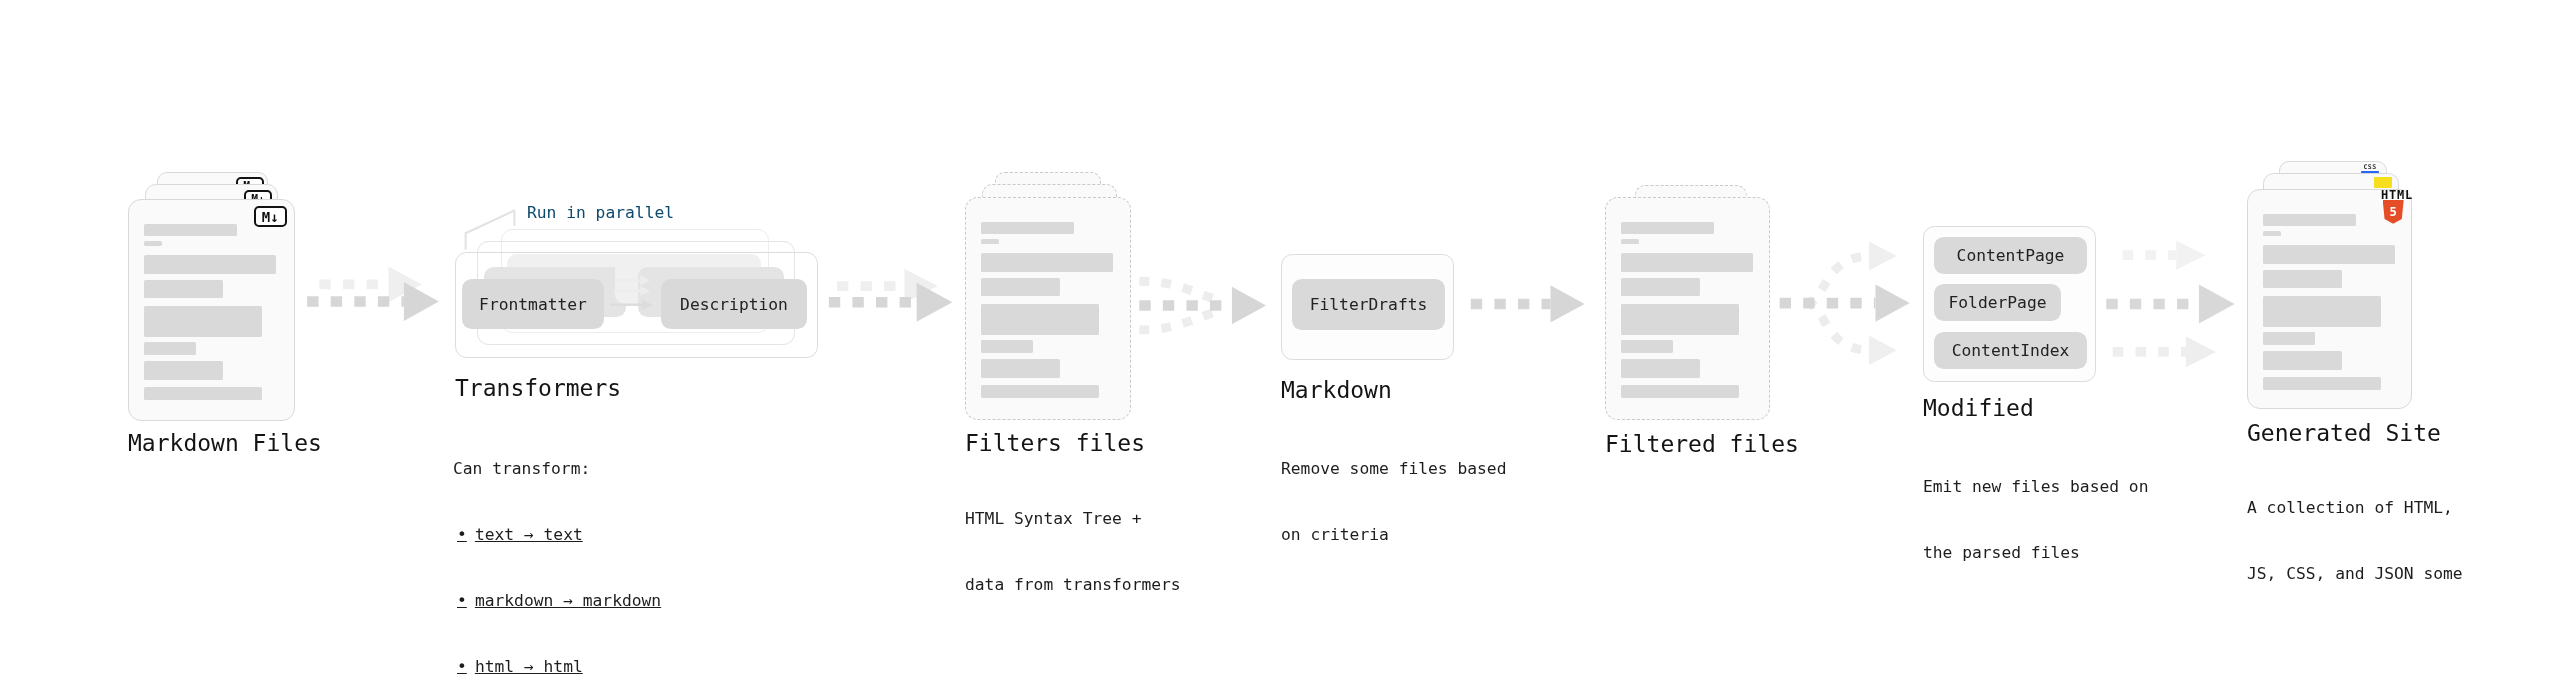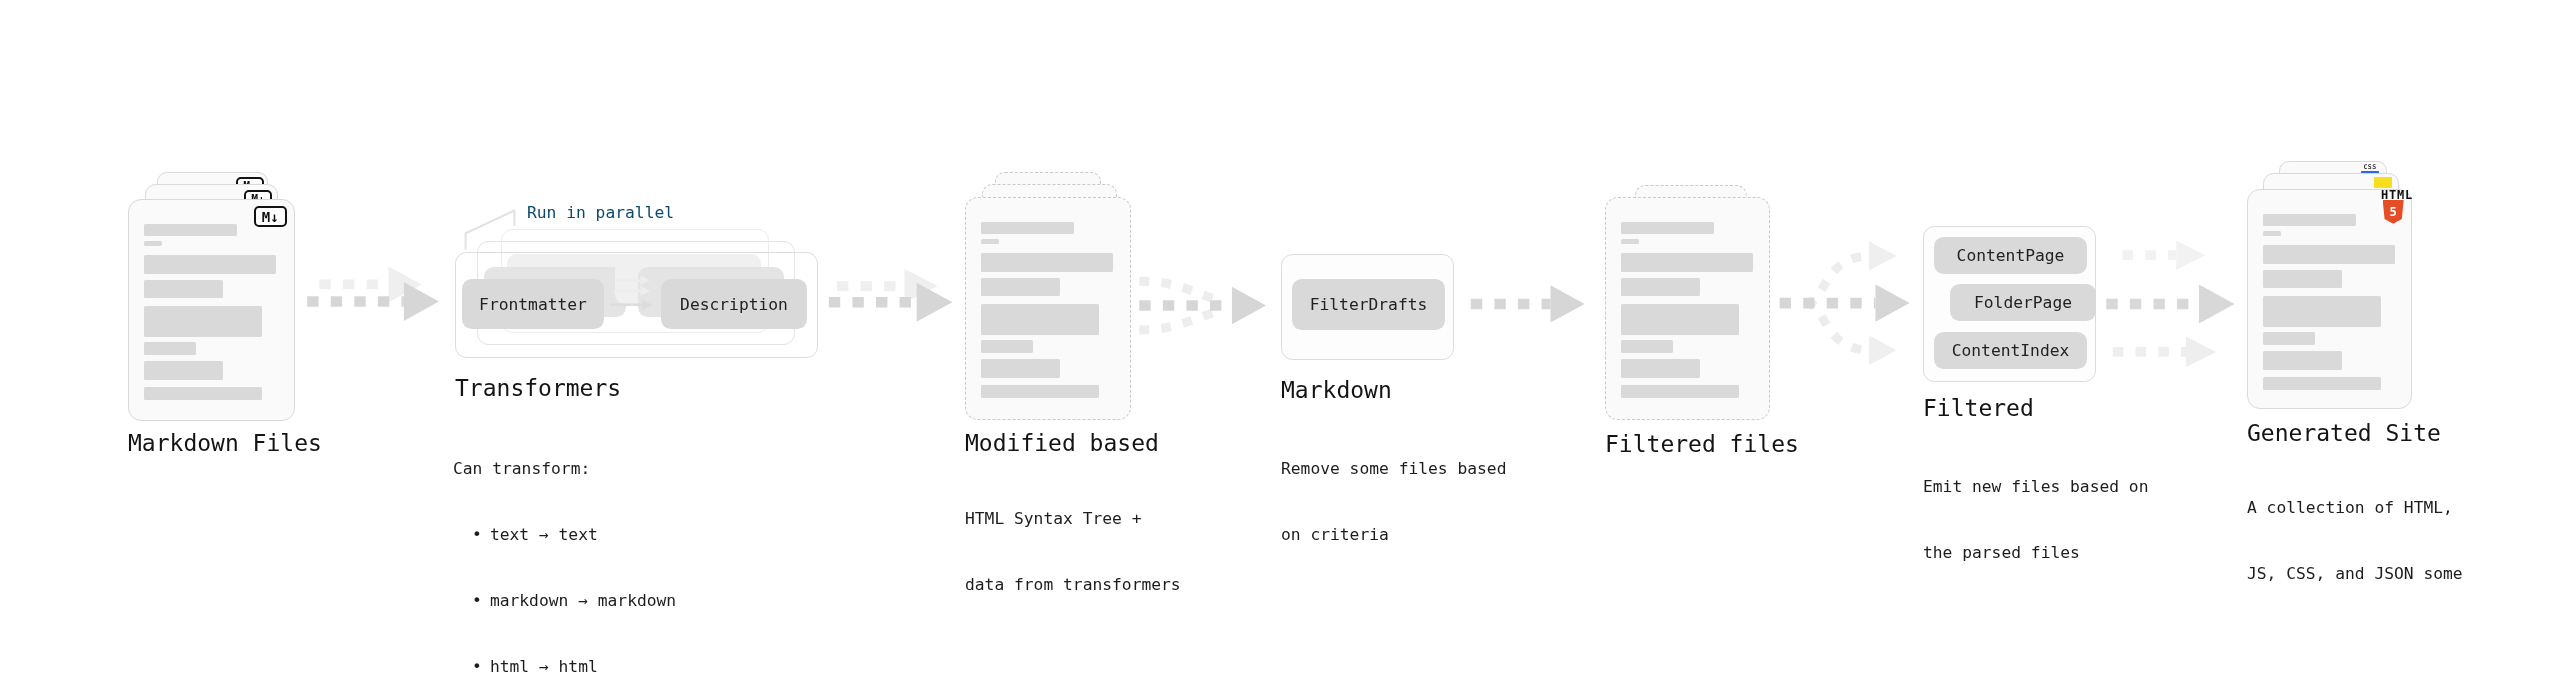--- a/index.html
+++ b/index.html
@@ -32,21 +32,21 @@
 
   
   .pill{position:absolute;border-radius:9.8px;background:#d9d9d9;display:flex;align-items:center;justify-content:center;
         font-size:16.3px;color:#222;box-sizing:border-box;}
   .pill.l2{background:#e4e4e4;}
   .pill.l3{background:#f0f0f0;}
 
   
   .title{position:absolute;font-size:23px;line-height:26px;font-weight:500;color:#141414;white-space:pre;}
   .body-text{position:absolute;font-size:16.3px;line-height:22px;color:#1d1d1d;white-space:pre;}
-  .bullet-row{margin-left:19px;}
+  .bullet-row{margin-left:4px;text-decoration:underline;}
   .bullet-row .dot{margin-right:8.1px;}
   .parallel-label{position:absolute;font-size:16.3px;color:#0c4a6e;white-space:pre;}
 
   
   .css-badge{position:absolute;width:18px;text-align:center;}
   .css-badge .txt{font-size:6.5px;font-weight:bold;color:#333;display:block;line-height:6.5px;letter-spacing:0.4px;}
   .css-badge .bar{height:3.3px;background:#2b66f6;border-radius:0.8px;margin-top:0.8px;}
   .js-badge{position:absolute;background:#f7df1e;width:18px;height:10.6px;border-radius:0.8px;}
   .html5{position:absolute;width:24.4px;text-align:center;}
   .html5 .word{font-size:12px;font-weight:bold;color:#111;letter-spacing:0.8px;display:block;line-height:7.3px;}
@@ -111,21 +111,21 @@
       <i></i>
         <i></i>
         <i></i>
         <i></i>
         <i></i>
         <i></i>
         <i></i>
         <i></i>
     </div>
   </div>
-  <div class="title" style="left:965px;top:430px;">Modified based</div>
+  <div class="title" style="left:965px;top:430px;">Filters files</div>
   <div class="body-text" style="left:965px;top:464px;">
     <div>HTML Syntax Tree +</div>
     <div>data from transformers</div>
   </div>
 </div>
 
 <div>
   <div class="panel" style="left:1281px;top:254px;width:173px;height:106px;"></div>
   <div class="pill" style="left:1292px;top:279px;width:153px;height:51px;">FilterDrafts</div>
   <div class="title" style="left:1281px;top:377px;">Markdown</div>
@@ -148,23 +148,23 @@
         <i></i>
         <i></i>
     </div>
   </div>
   <div class="title" style="left:1605px;top:431px;text-align:center;">Filtered files</div>
 </div>
 
 <div>
   <div class="panel" style="left:1923px;top:226px;width:173px;height:156px;"></div>
   <div class="pill" style="left:1934px;top:237px;width:153px;height:37px;">ContentPage</div>
-  <div class="pill" style="left:1934px;top:284px;width:146px;height:37px;margin-left:16px;">FolderPage</div>
+  <div class="pill" style="left:1934px;top:284px;width:127px;height:37px;">FolderPage</div>
   <div class="pill" style="left:1934px;top:332px;width:153px;height:37px;">ContentIndex</div>
-  <div class="title" style="left:1923px;top:395px;">Filtered</div>
+  <div class="title" style="left:1923px;top:395px;">Modified</div>
   <div class="body-text" style="left:1923px;top:432px;">
     <div>Emit new files based on</div>
     <div>the parsed files</div>
   </div>
 </div>
 
 <div>
   <div class="doc-card" style="left:2279px;top:161px;width:108px;height:57px;border-radius:9.8px;"></div>
   <div class="css-badge" style="left:2361px;top:164px;">
     <span class="txt">CSS</span>

